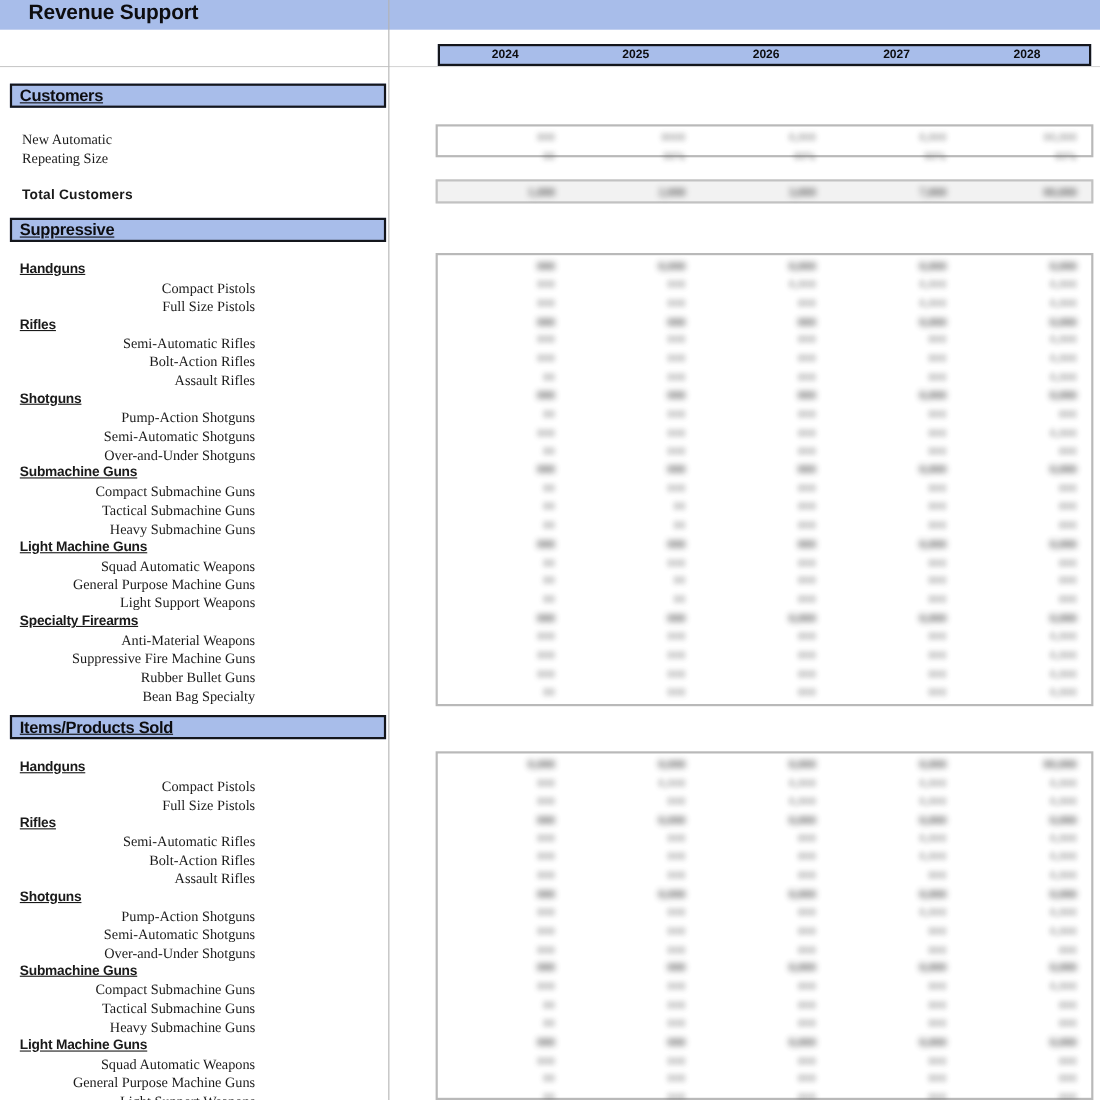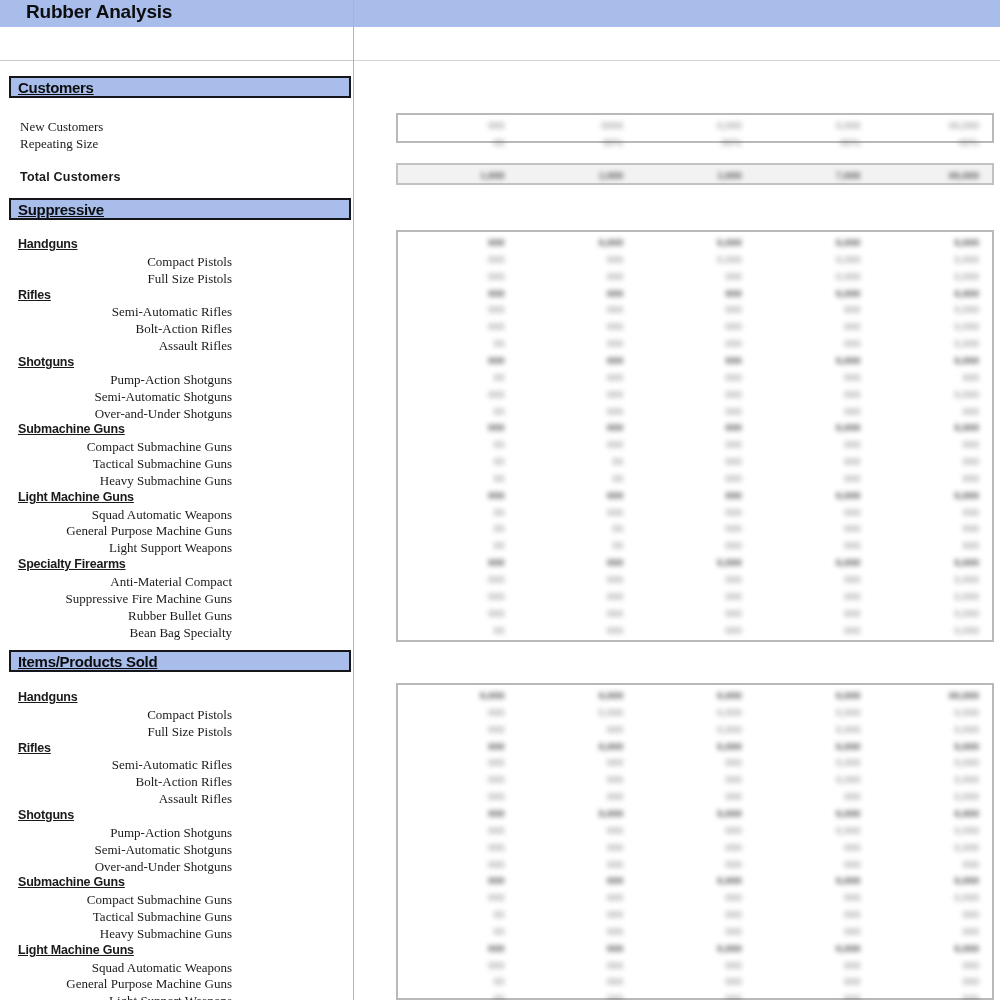--- a/index.html
+++ b/index.html
@@ -81,31 +81,38 @@
     white-space:nowrap;overflow:hidden;
   }
   .vcell.strong{font-weight:bold;color:#3d3d3d;filter:blur(2.9px);}
 </style>
 </head>
 <body>
 
 <div class="sheet">
 
   <div class="title-band"></div>
-  <div class="title-text">Rubber Analysis</div>
+  <div class="title-text">Revenue Support</div>
 
   <div class="pane-h"></div>
   <div class="pane-h2"></div>
 
+  <div class="year-box" id="year-box">
+      <div class="year-cell" style="left: 0px; width: 118.6px;">2024</div>
+      <div class="year-cell" style="left: 118.6px; width: 118.6px;">2025</div>
+      <div class="year-cell" style="left: 237.2px; width: 118.6px;">2026</div>
+      <div class="year-cell" style="left: 355.8px; width: 118.6px;">2027</div>
+      <div class="year-cell" style="left: 474.4px; width: 118.6px;">2028</div>
+    </div>
 
   <div id="labels">
       <div class="sec-head" style="top: 76px;">
         <span>Customers</span>
       </div>
-      <div class="row-label plain" style="top: 118px;">New Customers</div>
+      <div class="row-label plain" style="top: 118px;">New Automatic</div>
       <div class="row-label plain" style="top: 134.85px;">Repeating Size</div>
       <div class="row-label total" style="top: 168.55px;">Total Customers</div>
       <div class="sec-head" style="top: 198px;">
         <span>Suppressive</span>
       </div>
       <div class="row-label cat" style="top: 236px;">Handguns</div>
       <div class="row-label item" style="top: 252.85px;">Compact Pistols</div>
       <div class="row-label item" style="top: 269.7px;">Full Size Pistols</div>
       <div class="row-label cat" style="top: 286.55px;">Rifles</div>
       <div class="row-label item" style="top: 303.4px;">Semi-Automatic Rifles</div>
@@ -117,21 +124,21 @@
       <div class="row-label item" style="top: 404.5px;">Over-and-Under Shotguns</div>
       <div class="row-label cat" style="top: 421.35px;">Submachine Guns</div>
       <div class="row-label item" style="top: 438.2px;">Compact Submachine Guns</div>
       <div class="row-label item" style="top: 455.05px;">Tactical Submachine Guns</div>
       <div class="row-label item" style="top: 471.9px;">Heavy Submachine Guns</div>
       <div class="row-label cat" style="top: 488.75px;">Light Machine Guns</div>
       <div class="row-label item" style="top: 505.6px;">Squad Automatic Weapons</div>
       <div class="row-label item" style="top: 522.45px;">General Purpose Machine Guns</div>
       <div class="row-label item" style="top: 539.3px;">Light Support Weapons</div>
       <div class="row-label cat" style="top: 556.15px;">Specialty Firearms</div>
-      <div class="row-label item" style="top: 573px;">Anti-Material Compact</div>
+      <div class="row-label item" style="top: 573px;">Anti-Material Weapons</div>
       <div class="row-label item" style="top: 589.85px;">Suppressive Fire Machine Guns</div>
       <div class="row-label item" style="top: 606.7px;">Rubber Bullet Guns</div>
       <div class="row-label item" style="top: 623.55px;">Bean Bag Specialty</div>
       <div class="sec-head" style="top: 650px;">
         <span>Items/Products Sold</span>
       </div>
       <div class="row-label cat" style="top: 689px;">Handguns</div>
       <div class="row-label item" style="top: 705.85px;">Compact Pistols</div>
       <div class="row-label item" style="top: 722.7px;">Full Size Pistols</div>
       <div class="row-label cat" style="top: 739.55px;">Rifles</div>

